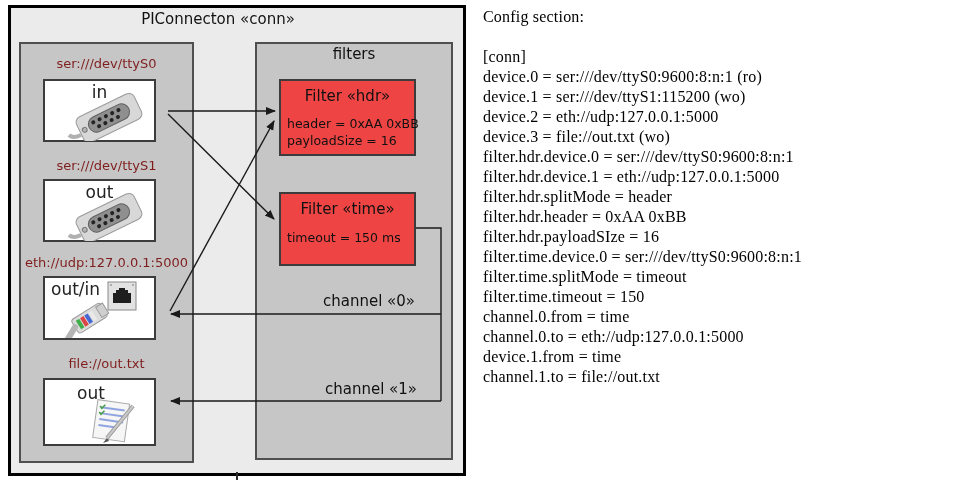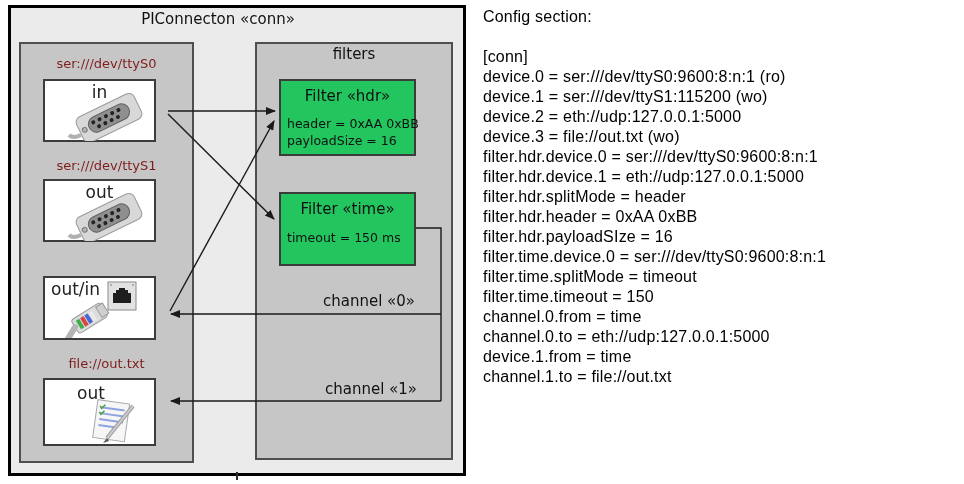--- a/index.html
+++ b/index.html
@@ -31,34 +31,34 @@
   .dev-box{
     position:absolute;left:43px;width:113px;box-sizing:border-box;
     background:#fff;border:2px solid #3c3c3c;
   }
   .dev-dir{position:absolute;font-size:17px;color:#222;}
   .dir-center{left:0;right:0;top:1px;text-align:center;}
   .icon-abs{position:absolute;}
   
   .filter-box{
     position:absolute;left:279px;width:137px;box-sizing:border-box;
-    background:#22c55e;border:2px solid #3c3c3c;
+    background:#ef4444;border:2px solid #3c3c3c;
   }
   .filter-title{position:absolute;left:0;right:0;top:6px;text-align:center;font-size:15px;}
   .filter-prop{position:absolute;left:6px;right:2px;font-size:12.5px;white-space:nowrap;}
   
   .channel-label{
     position:absolute;text-align:right;font-size:15px;color:#111;white-space:nowrap;
   }
   
   .wires{position:absolute;left:0;top:0;pointer-events:none;}
   
   .config{
     position:absolute;left:483px;top:7px;width:478px;
-    font-family:Liberation Sans, sans-serif;
+    font-family:Liberation Serif, serif;
     font-size:16px;line-height:20px;letter-spacing:0.2px;color:#000;
   }
   .cfg-line{height:20px;white-space:pre;}
   .frame-tick{position:absolute;left:236px;top:472px;width:2px;height:8px;background:#2b2b2b;}
 </style>
 </head>
 <body>
 
 <div class="stage">
 
@@ -107,20 +107,21 @@
         <circle cx="29.5" cy="30" r="2" fill="#232323"></circle>
           <circle cx="36.5" cy="30" r="2" fill="#232323"></circle>
         <circle cx="43.5" cy="30" r="2" fill="#232323"></circle>
           <circle cx="50.5" cy="30" r="2" fill="#232323"></circle>
         <circle cx="15" cy="27" r="2.4" fill="#b5b5b5" stroke="#777"></circle>
       </g>
       <path d="M14,44 Q6,48 2,44" stroke="#b0b0b0" stroke-width="4" fill="none"></path>
     </svg>
   </div>
 
+  <div class="dev-label" style="top:255px;">eth://udp:127.0.0.1:5000</div>
   <div class="dev-box" style="top:276px;height:64px;">
     <span class="dev-dir" style="left:6px;top:1px;">out/in</span>
     <svg class="icon-abs" style="left:62px;top:3px;" width="30" height="30" viewBox="0 0 30 30">
       <rect x="1" y="1" width="28" height="28" fill="#e2e2e2" stroke="#8a8a8a"></rect>
       <path d="M6 22 L6 12 L9 12 L9 9 L12 9 L12 7 L18 7 L18 9 L21 9 L21 12 L24 12 L24 22 Z" fill="#1e1e1e"></path>
       <circle cx="4" cy="4" r="1" fill="#9a9a9a"></circle>
         <circle cx="26" cy="4" r="1" fill="#9a9a9a"></circle>
     </svg>
     <svg class="icon-abs" style="left:10px;top:22px;" width="70" height="38" viewBox="0 0 70 38">
       <g transform="rotate(-32 35 19)">

